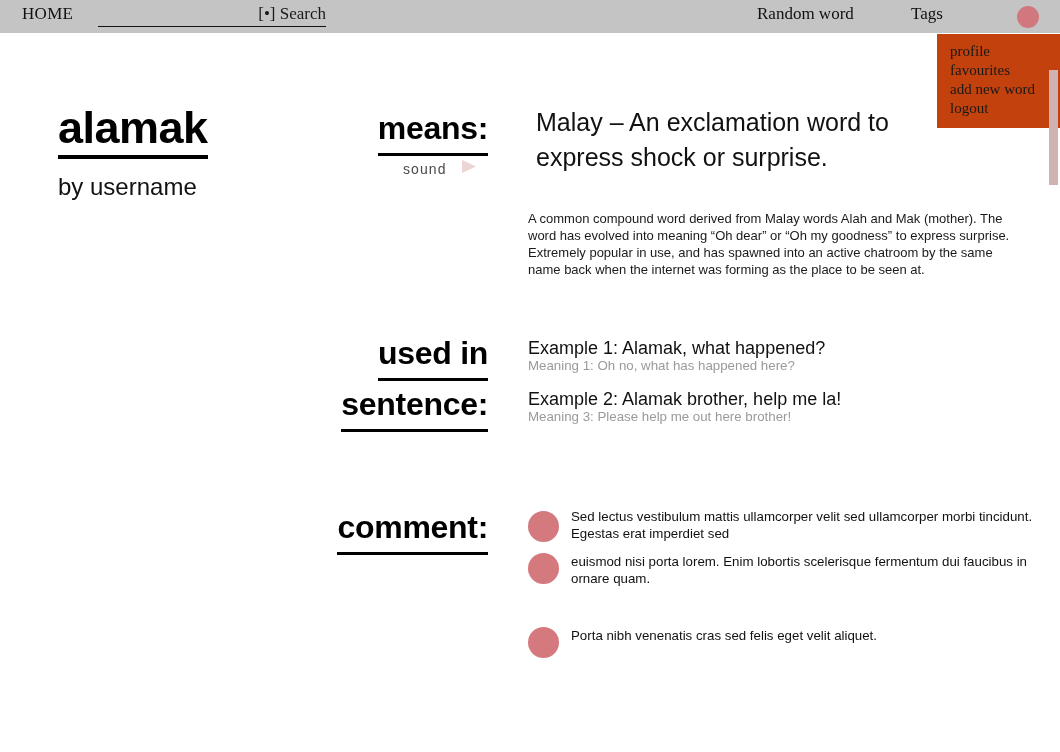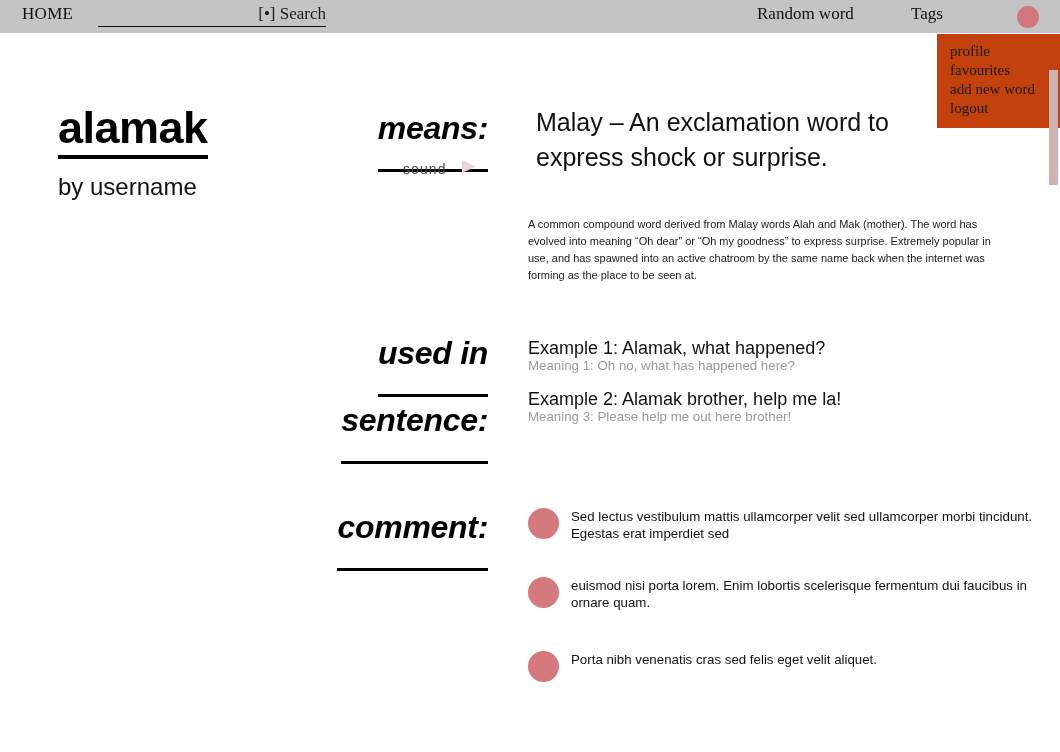--- a/index.html
+++ b/index.html
@@ -177,22 +177,21 @@
   .section-label {
     font-size: 32px;
     font-weight: 700;
     color: #000000;
     line-height: 47px;
     letter-spacing: -0.3px;
   }
   .section-label .ul {
     border-bottom: 3px solid #000000;
     display: inline-block;
-    padding-bottom: 17px;
-    font-style: italic;
+    padding-bottom: 1px;
   }
 
   
   .sound-row {
     position: absolute;
     left: 380px;
     top: 125px;
     width: 120px;
     text-align: center;
     white-space: nowrap;
@@ -219,23 +218,23 @@
     width: 400px;
     font-size: 25px;
     font-weight: 400;
     color: #111111;
     line-height: 35px;
     margin-left: 8px;
   }
   .description {
     position: absolute;
     left: 528px;
-    top: 183px;
+    top: 177px;
     width: 482px;
-    font-size: 11px;
+    font-size: 13px;
     color: #1a1a1a;
     line-height: 17px;
   }
 
   
   .examples {
     position: absolute;
     left: 528px;
     top: 307px;
     width: 420px;
@@ -342,21 +341,21 @@
       <div class="example-line">Example 2: Alamak brother, help me la!</div>
       <div class="meaning-line">Meaning 3: Please help me out here brother!</div>
     </div>
   </div>
 
   <div class="label-comment">
     <span class="section-label"><span class="ul">comment:</span></span>
   </div>
 
   <div class="comments">
-    <div class="comment-row" style="margin-bottom:32px;">
+    <div class="comment-row" style="margin-bottom:8px;align-items:flex-end;">
       <div class="comment-avatar"></div>
       <div class="comment-text">Sed lectus vestibulum mattis ullamcorper velit sed ullamcorper morbi tincidunt. Egestas erat imperdiet sed</div>
     </div>
     <div class="comment-row" style="margin-bottom:37px;">
       <div class="comment-avatar"></div>
       <div class="comment-text">euismod nisi porta lorem. Enim lobortis scelerisque fermentum dui faucibus in ornare quam.</div>
     </div>
     <div class="comment-row">
       <div class="comment-avatar"></div>
       <div class="comment-text">Porta nibh venenatis cras sed felis eget velit aliquet.</div>

